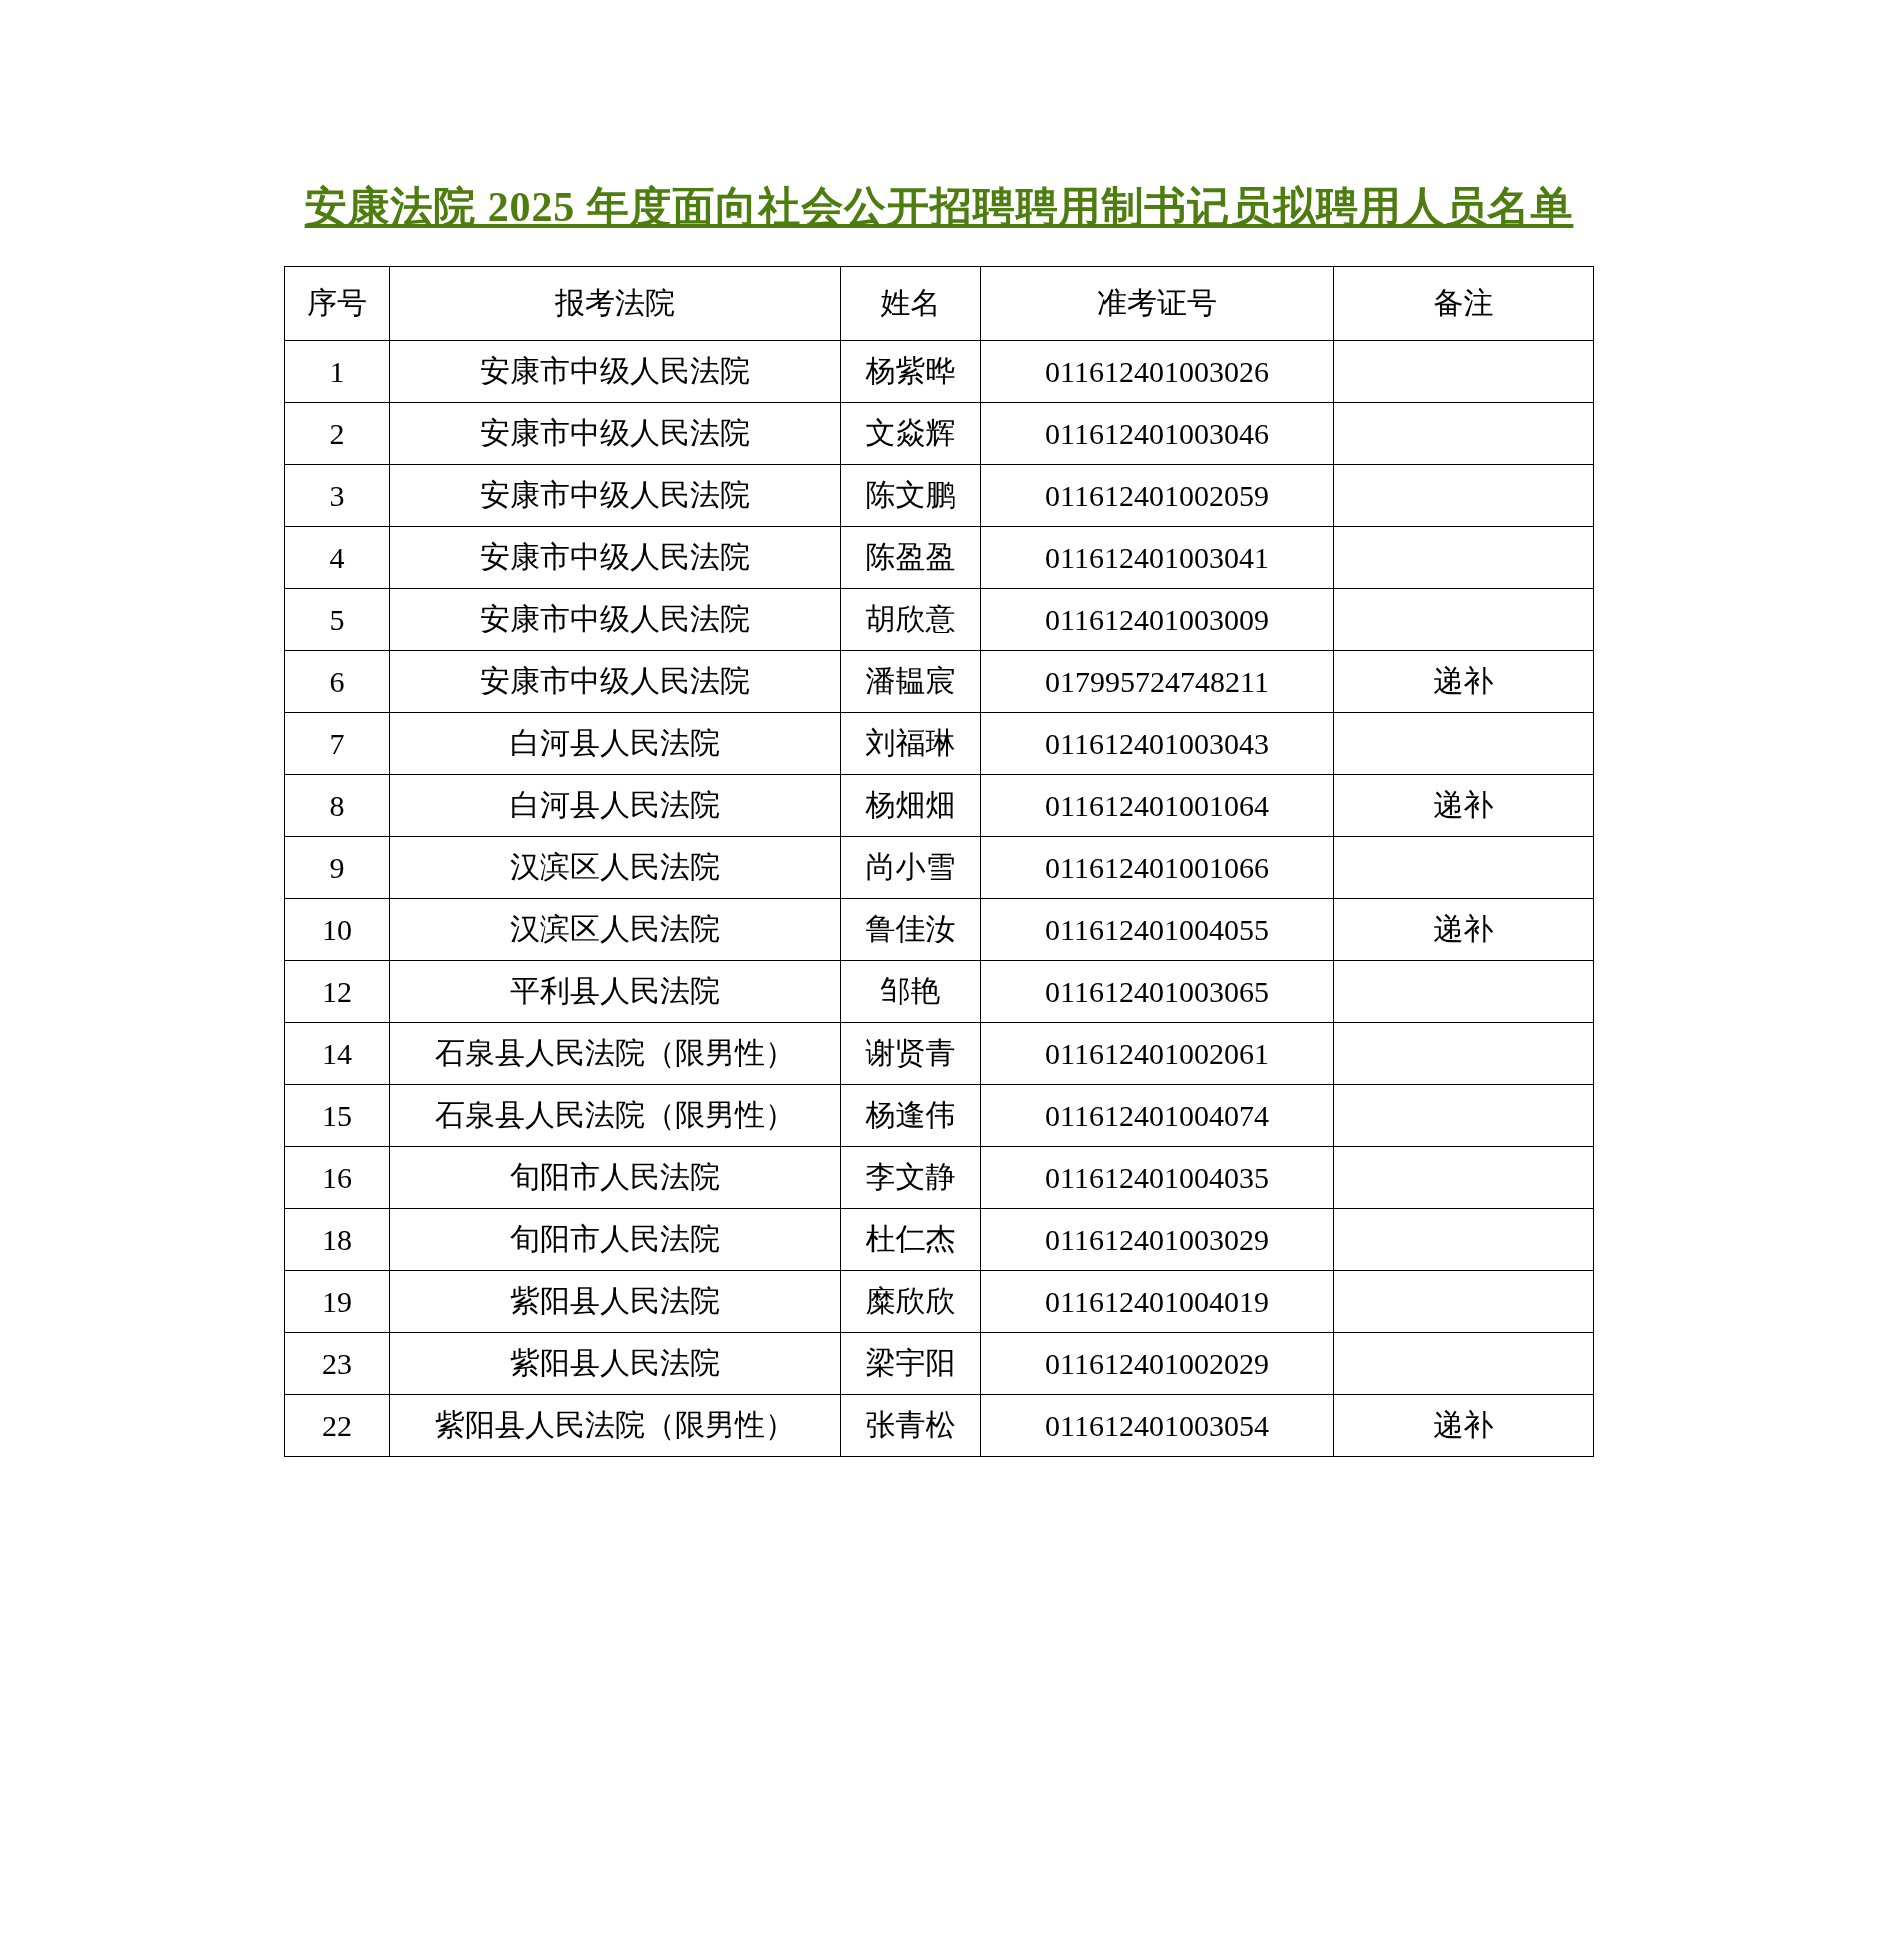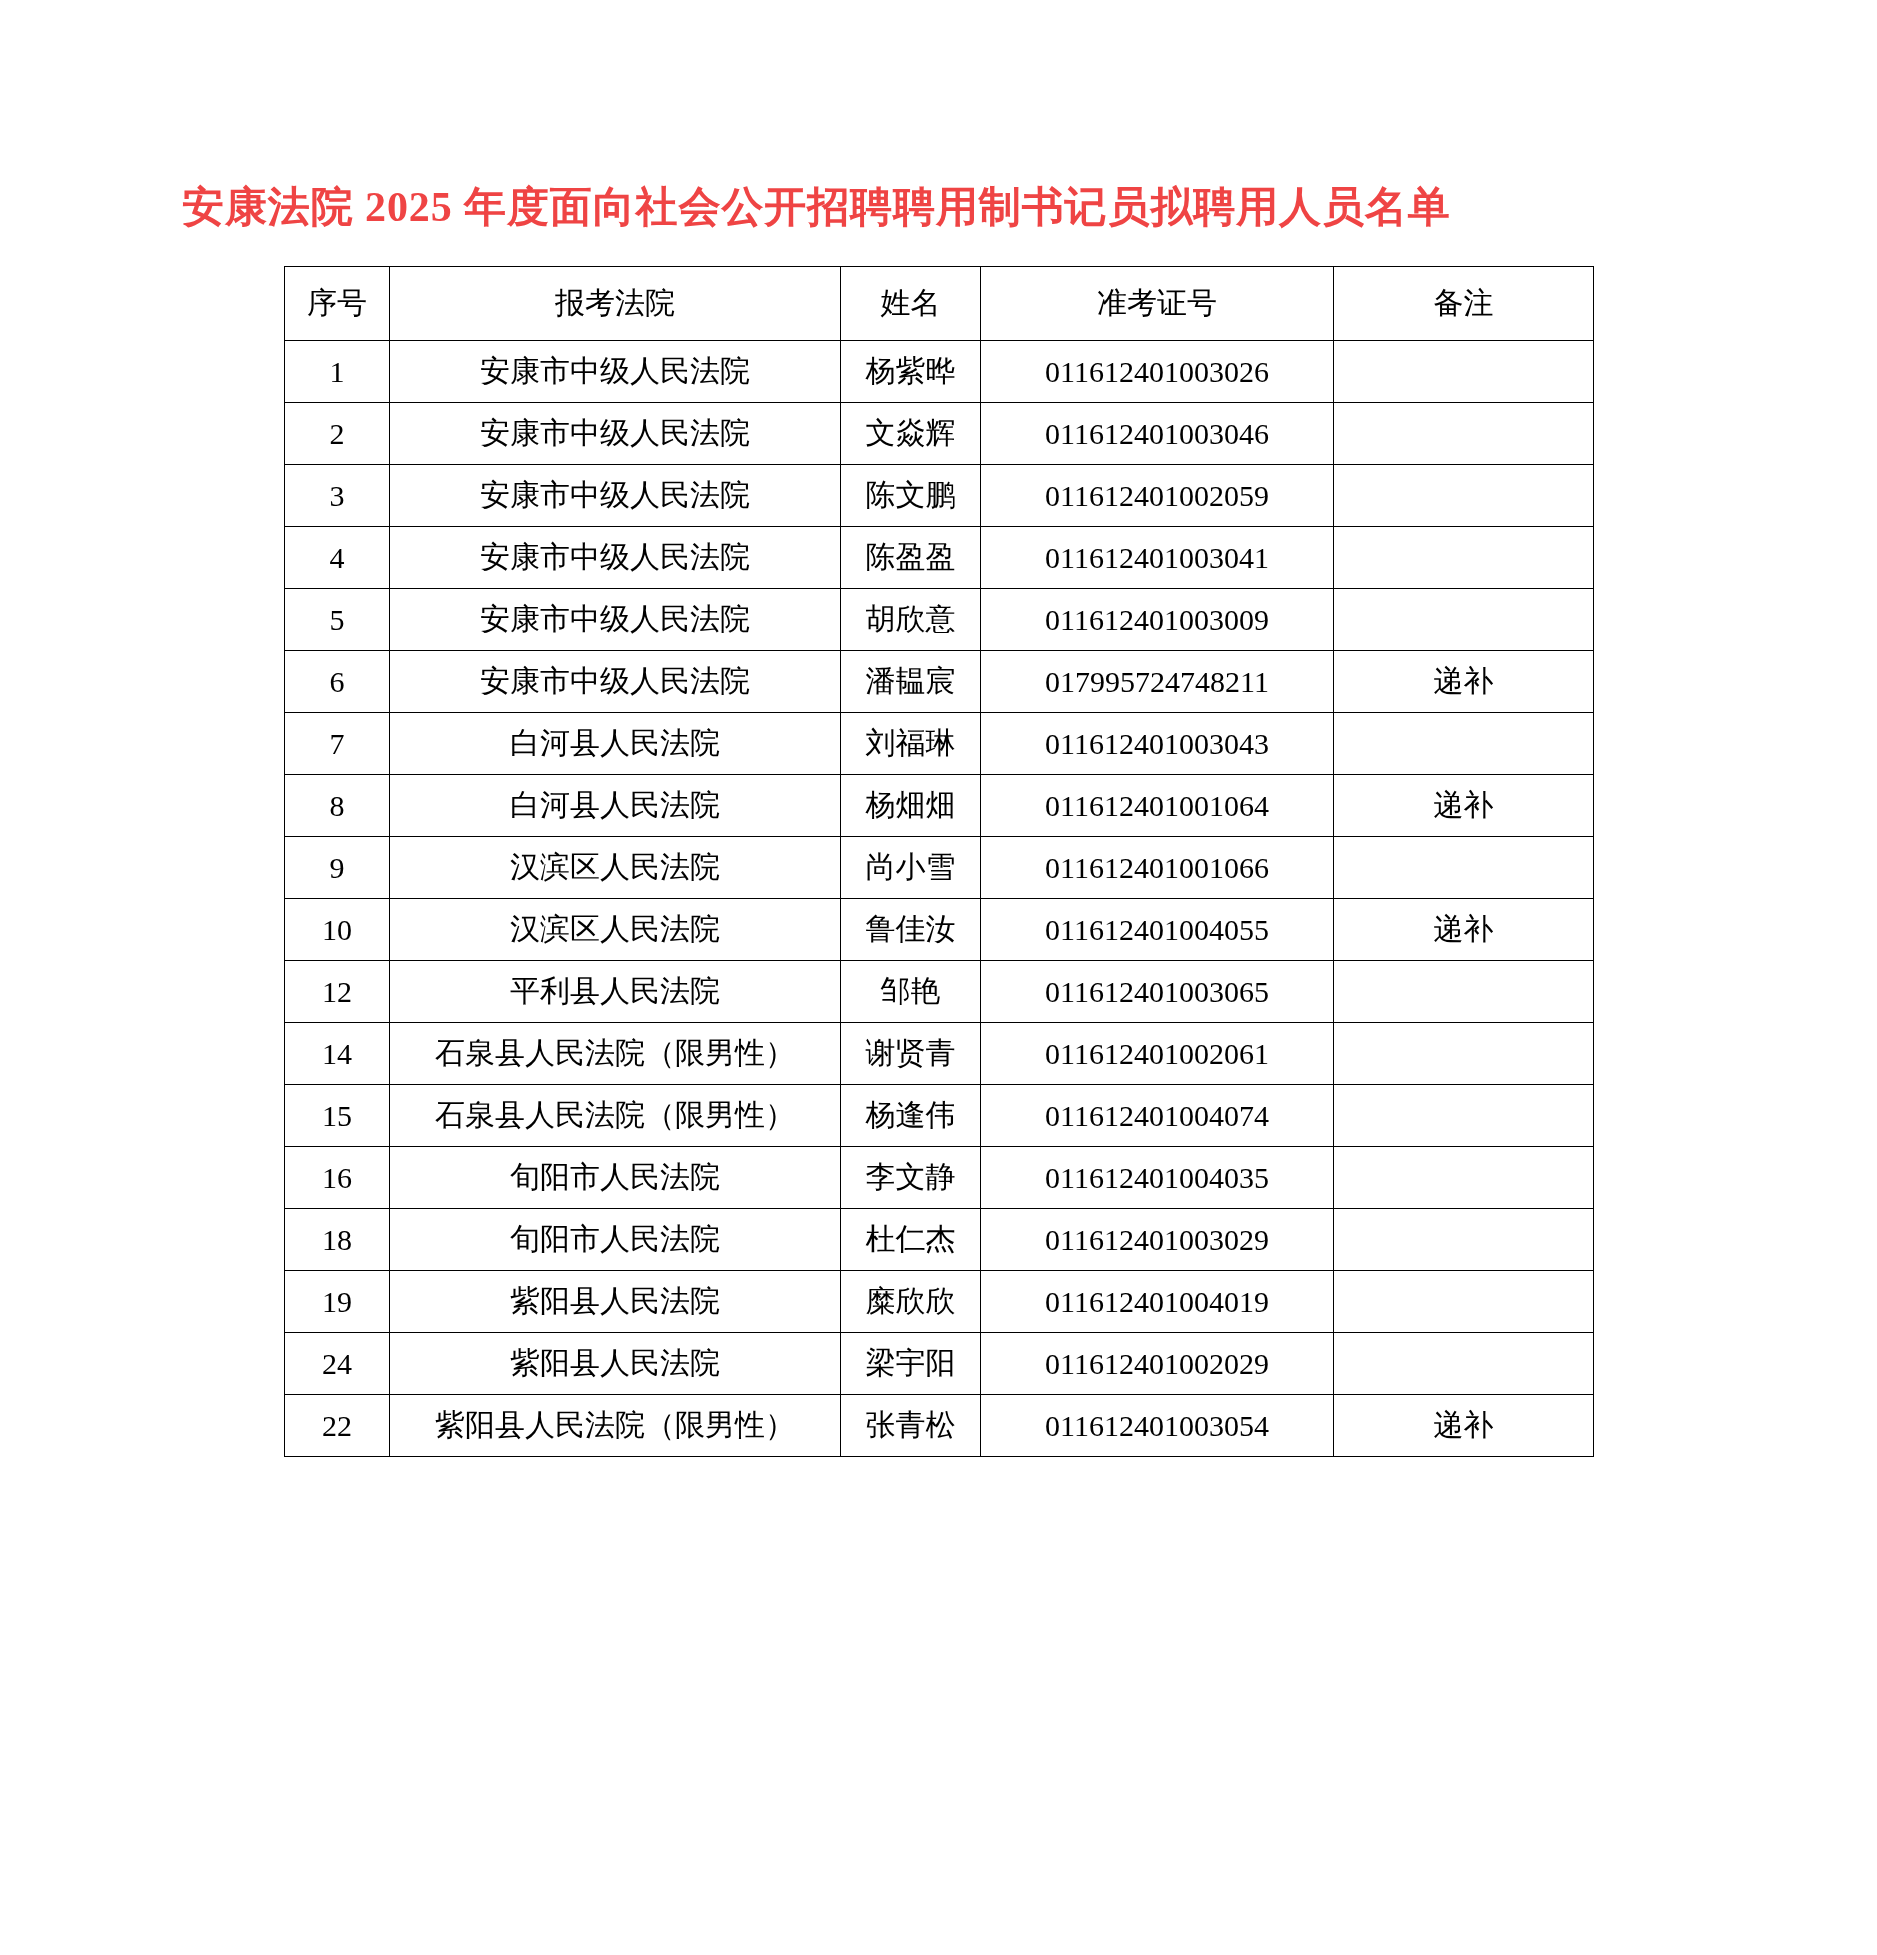--- a/index.html
+++ b/index.html
@@ -13,26 +13,27 @@
     height: 1955px;
     background: #ffffff;
     color: #000000;
     font-family: "Liberation Serif", "DejaVu Serif", serif;
     overflow: hidden;
   }
   .doc-title {
     margin: 0 auto;
     padding-top: 182px;
     width: 1514px;
-    text-align: left;
+    text-align: center;
     font-size: 42px;
     font-weight: bold;
     letter-spacing: 0.9px;
     line-height: 1.2;
-    color: #ef4444;
+    color: #4d7c0f;
+    text-decoration: underline;
   }
   table.roster {
     margin: 34px auto 2px auto;
     width: 1310px;
     border-collapse: collapse;
     table-layout: fixed;
   }
   table.roster th,
   table.roster td {
     border: 1.9px solid #000000;
@@ -189,21 +190,21 @@
           <td></td>
         </tr>
         <tr>
           <td>19</td>
           <td>紫阳县人民法院</td>
           <td>糜欣欣</td>
           <td>011612401004019</td>
           <td></td>
         </tr>
         <tr>
-          <td>24</td>
+          <td>23</td>
           <td>紫阳县人民法院</td>
           <td>梁宇阳</td>
           <td>011612401002029</td>
           <td></td>
         </tr>
         <tr>
           <td>22</td>
           <td>紫阳县人民法院（限男性）</td>
           <td>张青松</td>
           <td>011612401003054</td>

